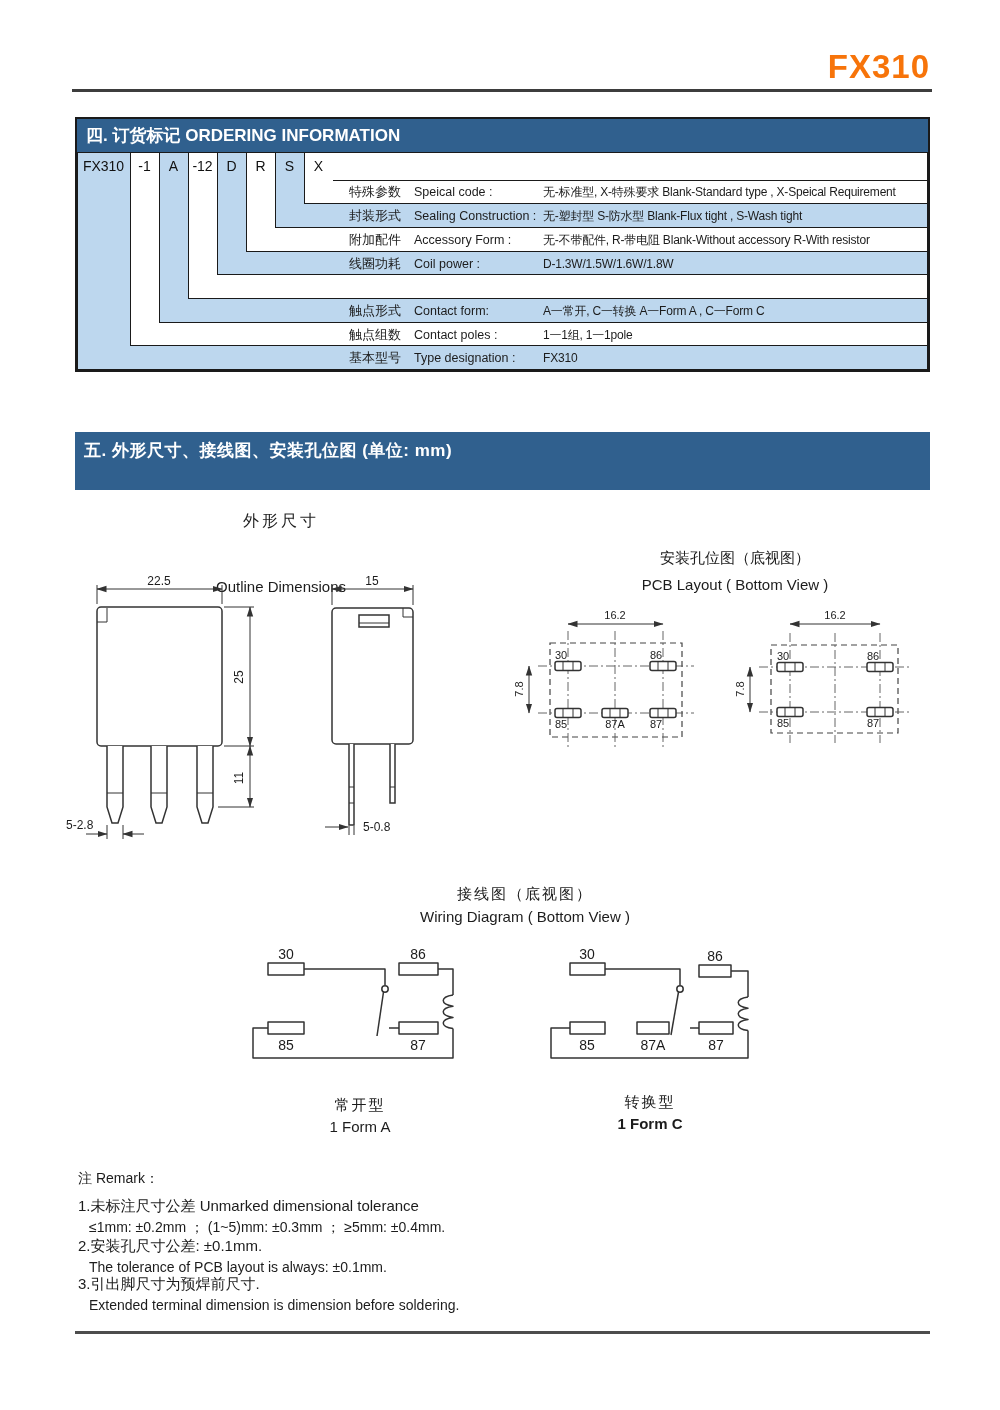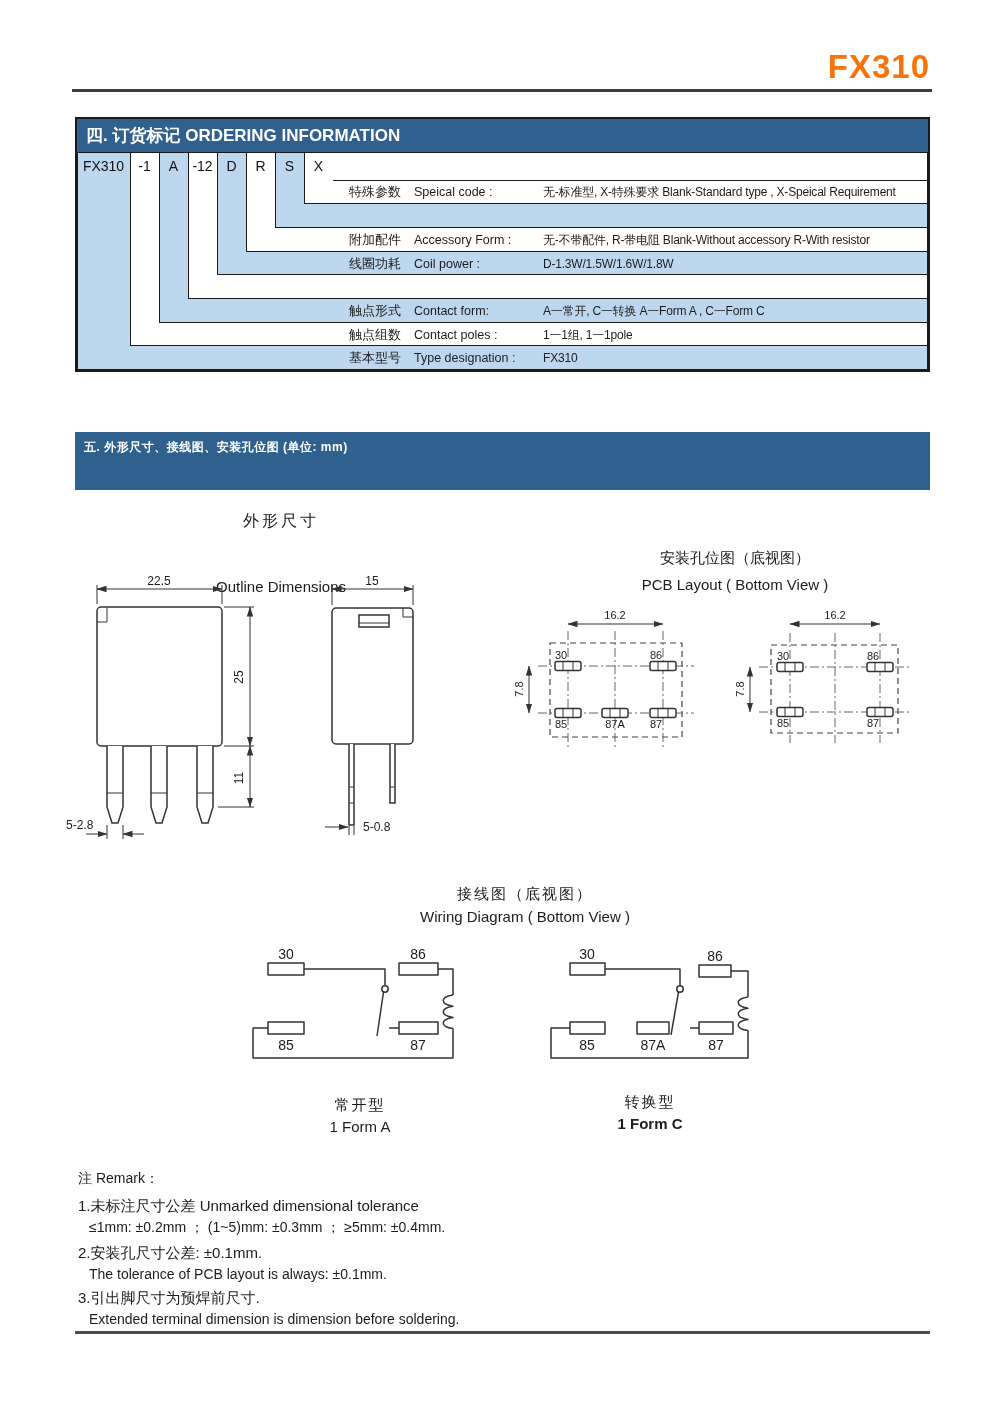--- a/index.html
+++ b/index.html
@@ -50,34 +50,34 @@
   .orow .en{position:absolute; left:337px; font-size:12.5px;}
   .orow .val{position:absolute; left:466px; font-size:12px; letter-spacing:-0.2px;}
   .orow.r0{top:61px;} .orow.r1{top:85px;} .orow.r2{top:109px;} .orow.r3{top:133px;}
   .orow.r4{top:156px;} .orow.r5{top:180px;} .orow.r6{top:204px;} .orow.r7{top:227px;}
 
   
   .sec5{
     position:absolute; left:75px; top:432px; width:855px; height:58px; background:#30608E;
     color:#fff; box-sizing:border-box; padding:7px 0 0 9px;
   }
-  .sec5 .l1{font-size:12px; font-weight:bold; letter-spacing:0.5px;}
+  .sec5 .l1{font-size:17px; font-weight:bold; letter-spacing:0.5px;}
   .sec5 .l2{font-size:16px; font-weight:bold; margin-top:4px;}
 
   
   .ctr{text-align:center; white-space:nowrap;}
   .t-cn{font-size:16px; letter-spacing:3px;}
   .t-en{font-size:15px;margin-top:40px;}
   .cap-cn{font-size:15px; letter-spacing:2px;}
   .cap-en{font-size:15px;}
 
   
   .remarks{position:absolute; left:78px; top:1170px; width:660px;}
   .remarks .head{font-size:14px; margin-bottom:9px;}
-  .remarks .cnline{font-size:15px; margin-top:7px;}
+  .remarks .cnline{font-size:15px; }
   .remarks .subline{font-size:14px; margin-top:3px; padding-left:11px;}
   .bottom-rule{position:absolute; left:75px; top:1331px; width:855px; height:3px; background:#4d4d4d;}
 
   
   svg{overflow:visible;}
   .draw{stroke:#333; stroke-width:1.5; fill:none;}
   .drawf{stroke:#333; stroke-width:1.5; fill:#fff;}
   .dim{stroke:#333; stroke-width:1; fill:none;}
   .dash{stroke:#444; stroke-width:1.2; fill:none; stroke-dasharray:6 4;}
   .ddot{stroke:#555; stroke-width:0.9; fill:none; stroke-dasharray:9 3 2 3;}
@@ -112,20 +112,25 @@
     <span class="code c3">-12</span>
     <span class="code c4">D</span>
     <span class="code c5">R</span>
     <span class="code c6">S</span>
     <span class="code c7">X</span>
 
     <div class="orow r0">
       <span class="cn">特殊参数</span>
       <span class="en">Speical code :</span>
       <span class="val">无-标准型, X-特殊要求  Blank-Standard type , X-Speical Requirement</span>
+    </div>
+    <div class="orow r1">
+      <span class="cn">封装形式</span>
+      <span class="en">Sealing Construction :</span>
+      <span class="val">无-塑封型 S-防水型  Blank-Flux tight , S-Wash tight</span>
     </div>
     <div class="orow r2">
       <span class="cn">附加配件</span>
       <span class="en">Accessory Form :</span>
       <span class="val">无-不带配件, R-带电阻  Blank-Without accessory R-With resistor</span>
     </div>
     <div class="orow r3">
       <span class="cn">线圈功耗</span>
       <span class="en">Coil power :</span>
       <span class="val">D-1.3W/1.5W/1.6W/1.8W</span>

